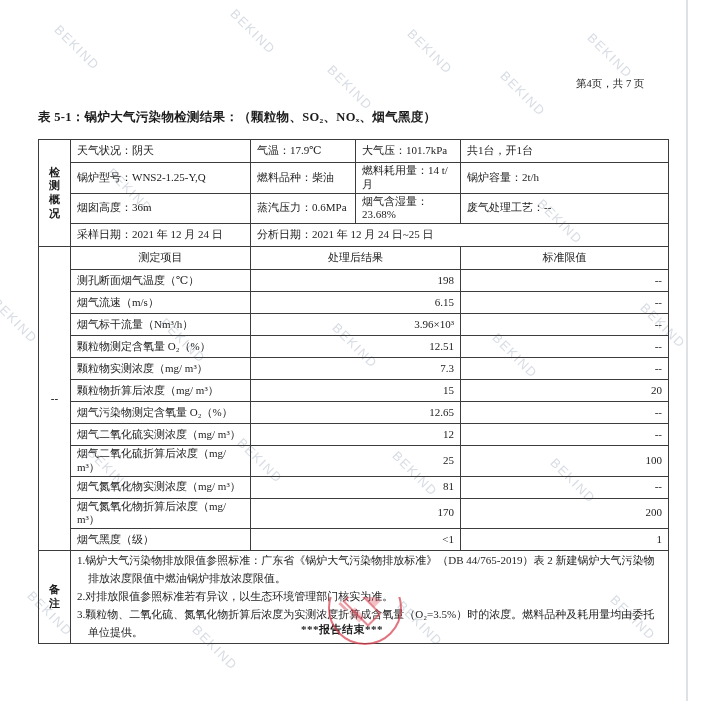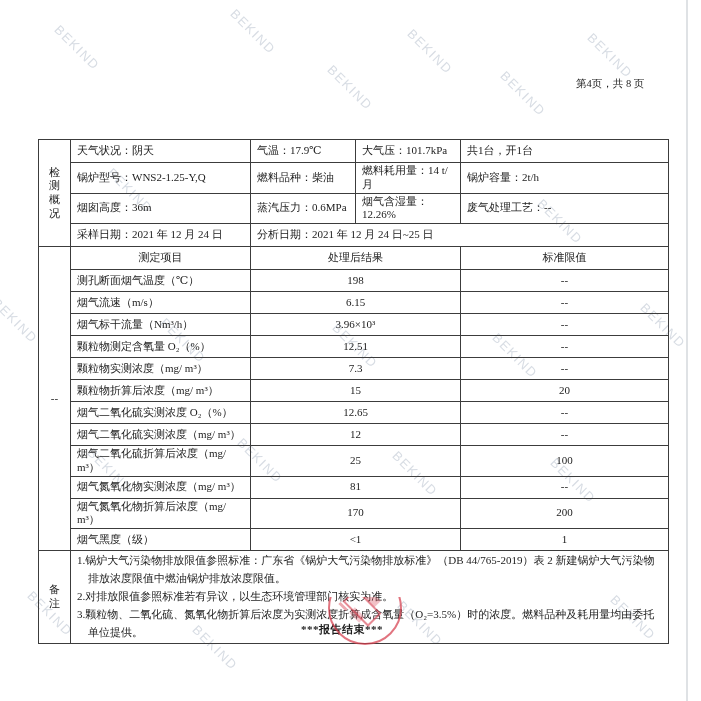--- a/index.html
+++ b/index.html
@@ -16,23 +16,23 @@
   .scan-edge{position:absolute;left:686px;top:0;width:2px;height:701px;background:#dfe2e5;}
   .report-no{position:absolute;left:38px;top:76px;font-size:10.5px;}
   .page-info{position:absolute;left:576px;top:77px;font-size:10.5px;}
   .doc-title{position:absolute;left:38px;top:109px;font-size:12.5px;font-weight:bold;letter-spacing:.3px;}
   table.rpt{
     position:absolute;left:38px;top:139px;width:630px;border-collapse:collapse;
     table-layout:fixed;font-size:11px;
   }
   table.rpt td{border:1px solid #3c3c3c;padding:1px 6px;line-height:1.25;overflow:hidden;vertical-align:middle;}
   table.rpt{border:1.5px solid #262626;}
-  td.lbl{text-align:center;padding:1px 3px;}
+  td.lbl{text-align:center;padding:1px 3px;font-weight:bold;}
   td.left{text-align:left;}
-  td.center{text-align:center;}
+  td.center{text-align:right;}
   tr.ov td{height:20px;}
   tr.hdr td{height:20px;text-align:center;}
   tr.res td{height:19px;}
   td.remarks-cell{vertical-align:top;padding:5px 8px;height:90px;}
   .remark-line{line-height:1.62;padding-left:11px;text-indent:-11px;}
   .end-text{position:absolute;left:301px;top:600px;font-size:11px;font-weight:bold;letter-spacing:.5px;margin-top:22px;}
   
   .seal-clip{position:absolute;left:320px;top:597px;width:96px;height:52px;overflow:hidden;pointer-events:none;filter:blur(.3px);}
   .seal-circle{position:absolute;left:8px;top:-26px;width:70px;height:70px;border:2.5px solid rgba(214,62,78,.72);border-radius:50%;}
   .seal-m1{position:absolute;left:24px;top:1px;width:32px;height:15px;border:2px solid rgba(214,62,78,.6);transform:rotate(45deg);}
@@ -61,22 +61,23 @@
     <span class="wm" style="left: 0px; top: 295px;">BEKIND</span>
     <span class="wm" style="left: 508px; top: 68px;">BEKIND</span>
     <span class="wm" style="left: 335px; top: 62px;">BEKIND</span>
     <span class="wm" style="left: 595px; top: 30px;">BEKIND</span>
     <span class="wm" style="left: 415px; top: 26px;">BEKIND</span>
     <span class="wm" style="left: 238px; top: 6px;">BEKIND</span>
     <span class="wm" style="left: 62px; top: 22px;">BEKIND</span>
 
   <div class="scan-edge"></div>
 
-  <div class="page-info">第4页，共 8 页</div>
+  <div class="page-info">第4页，共 7 页</div>
 
+  <div class="doc-title">表 5-1：锅炉大气污染物检测结果：（颗粒物、SO₂、NOₓ、烟气黑度）</div>
 
   <table class="rpt" id="tbl">
     <colgroup>
       <col style="width:32px">
         <col style="width:180px">
         <col style="width:105px">
       <col style="width:105px">
         <col style="width:208px">
     </colgroup>
     <tbody id="tbl-body">
@@ -89,21 +90,21 @@
         </tr>
         <tr class="ov">
           <td class="left">锅炉型号：WNS2-1.25-Y,Q</td>
           <td class="left">燃料品种：柴油</td>
           <td class="left">燃料耗用量：14 t/月</td>
           <td class="left">锅炉容量：2t/h</td>
         </tr>
         <tr class="ov">
           <td class="left">烟囱高度：36m</td>
           <td class="left">蒸汽压力：0.6MPa</td>
-          <td class="left">烟气含湿量：12.26%</td>
+          <td class="left">烟气含湿量：23.68%</td>
           <td class="left">废气处理工艺：--</td>
         </tr>
         <tr class="ov">
           <td class="left">采样日期：2021 年 12 月 24 日</td>
           <td class="left" colspan="3">分析日期：2021 年 12 月 24 日~25 日</td>
         </tr>
         <tr class="hdr">
           <td class="lbl" rowspan="13">--</td>
           <td class="center">测定项目</td>
           <td class="center" colspan="2">处理后结果</td>
@@ -133,21 +134,21 @@
           <td class="left">颗粒物实测浓度（mg/ m³）</td>
           <td class="center" colspan="2">7.3</td>
           <td class="center">--</td>
         </tr>
         <tr class="res">
           <td class="left">颗粒物折算后浓度（mg/ m³）</td>
           <td class="center" colspan="2">15</td>
           <td class="center">20</td>
         </tr>
         <tr class="res">
-          <td class="left">烟气二氧化硫实测浓度 O₂（%）</td>
+          <td class="left">烟气污染物测定含氧量 O₂（%）</td>
           <td class="center" colspan="2">12.65</td>
           <td class="center">--</td>
         </tr>
         <tr class="res">
           <td class="left">烟气二氧化硫实测浓度（mg/ m³）</td>
           <td class="center" colspan="2">12</td>
           <td class="center">--</td>
         </tr>
         <tr class="res">
           <td class="left">烟气二氧化硫折算后浓度（mg/ m³）</td>

